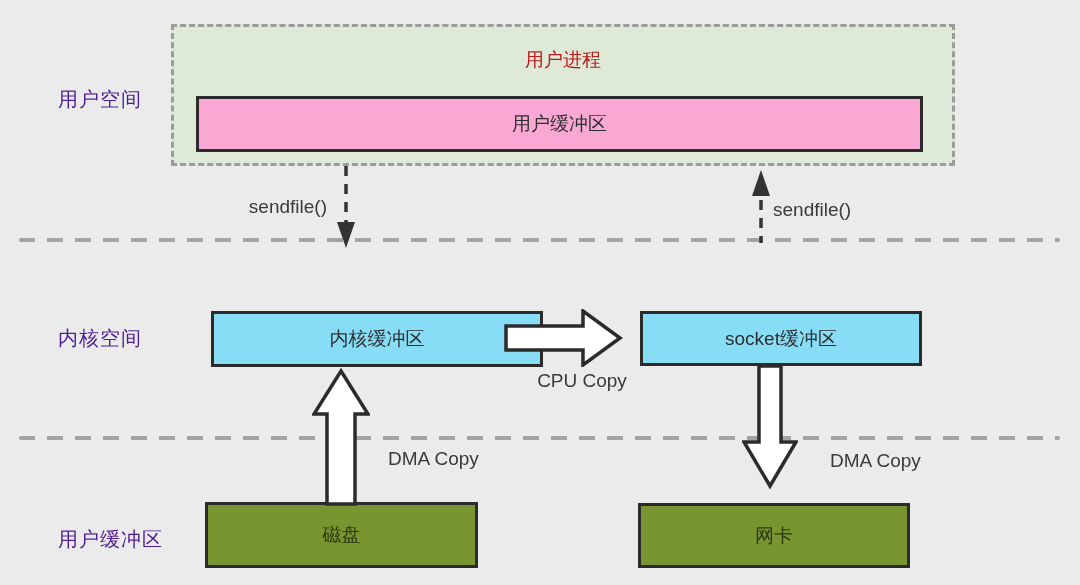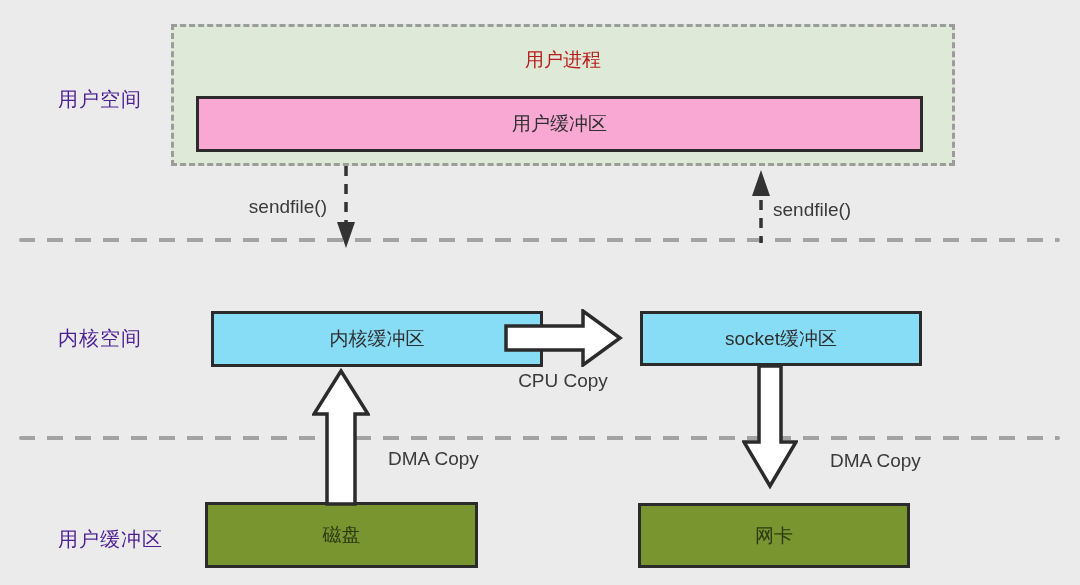--- a/index.html
+++ b/index.html
@@ -88,21 +88,21 @@
 
   <svg class="arrow-svg" style="left:749px;top:170px" width="24" height="74" viewBox="0 0 24 74">
     <polygon points="12,0 3,26 21,26" fill="#333333"></polygon>
     <line x1="12" y1="30" x2="12" y2="73" stroke="#333333" stroke-width="3.5" stroke-dasharray="10 8"></line>
   </svg>
   <div class="arrow-label" style="left:773px;top:199px">sendfile()</div>
 
   <svg class="arrow-svg" style="left:503px;top:309px" width="120" height="58" viewBox="0 0 120 58">
     <polygon points="3,17 80,17 80,2 117,29 80,56 80,41 3,41" fill="#ffffff" stroke="#2b2b2b" stroke-width="3.5" stroke-linejoin="miter"></polygon>
   </svg>
-  <div class="arrow-label" style="left:503px;top:370px;width:120px;text-align:center">CPU Copy</div>
+  <div class="arrow-label" style="left:522px;top:370px;width:120px;text-align:center">CPU Copy</div>
 
   <svg class="arrow-svg" style="left:312px;top:368px" width="58" height="138" viewBox="0 0 58 138">
     <polygon points="29,3 56,46 43,46 43,136 15,136 15,46 2,46" fill="#ffffff" stroke="#2b2b2b" stroke-width="3.5" stroke-linejoin="miter"></polygon>
   </svg>
   <div class="arrow-label" style="left:388px;top:448px">DMA Copy</div>
 
   <svg class="arrow-svg" style="left:742px;top:365px" width="56" height="125" viewBox="0 0 56 125">
     <polygon points="17,1 39,1 39,77 54,77 28,121 2,77 17,77" fill="#ffffff" stroke="#2b2b2b" stroke-width="3.5" stroke-linejoin="miter"></polygon>
   </svg>
   <div class="arrow-label" style="left:830px;top:450px">DMA Copy</div>

